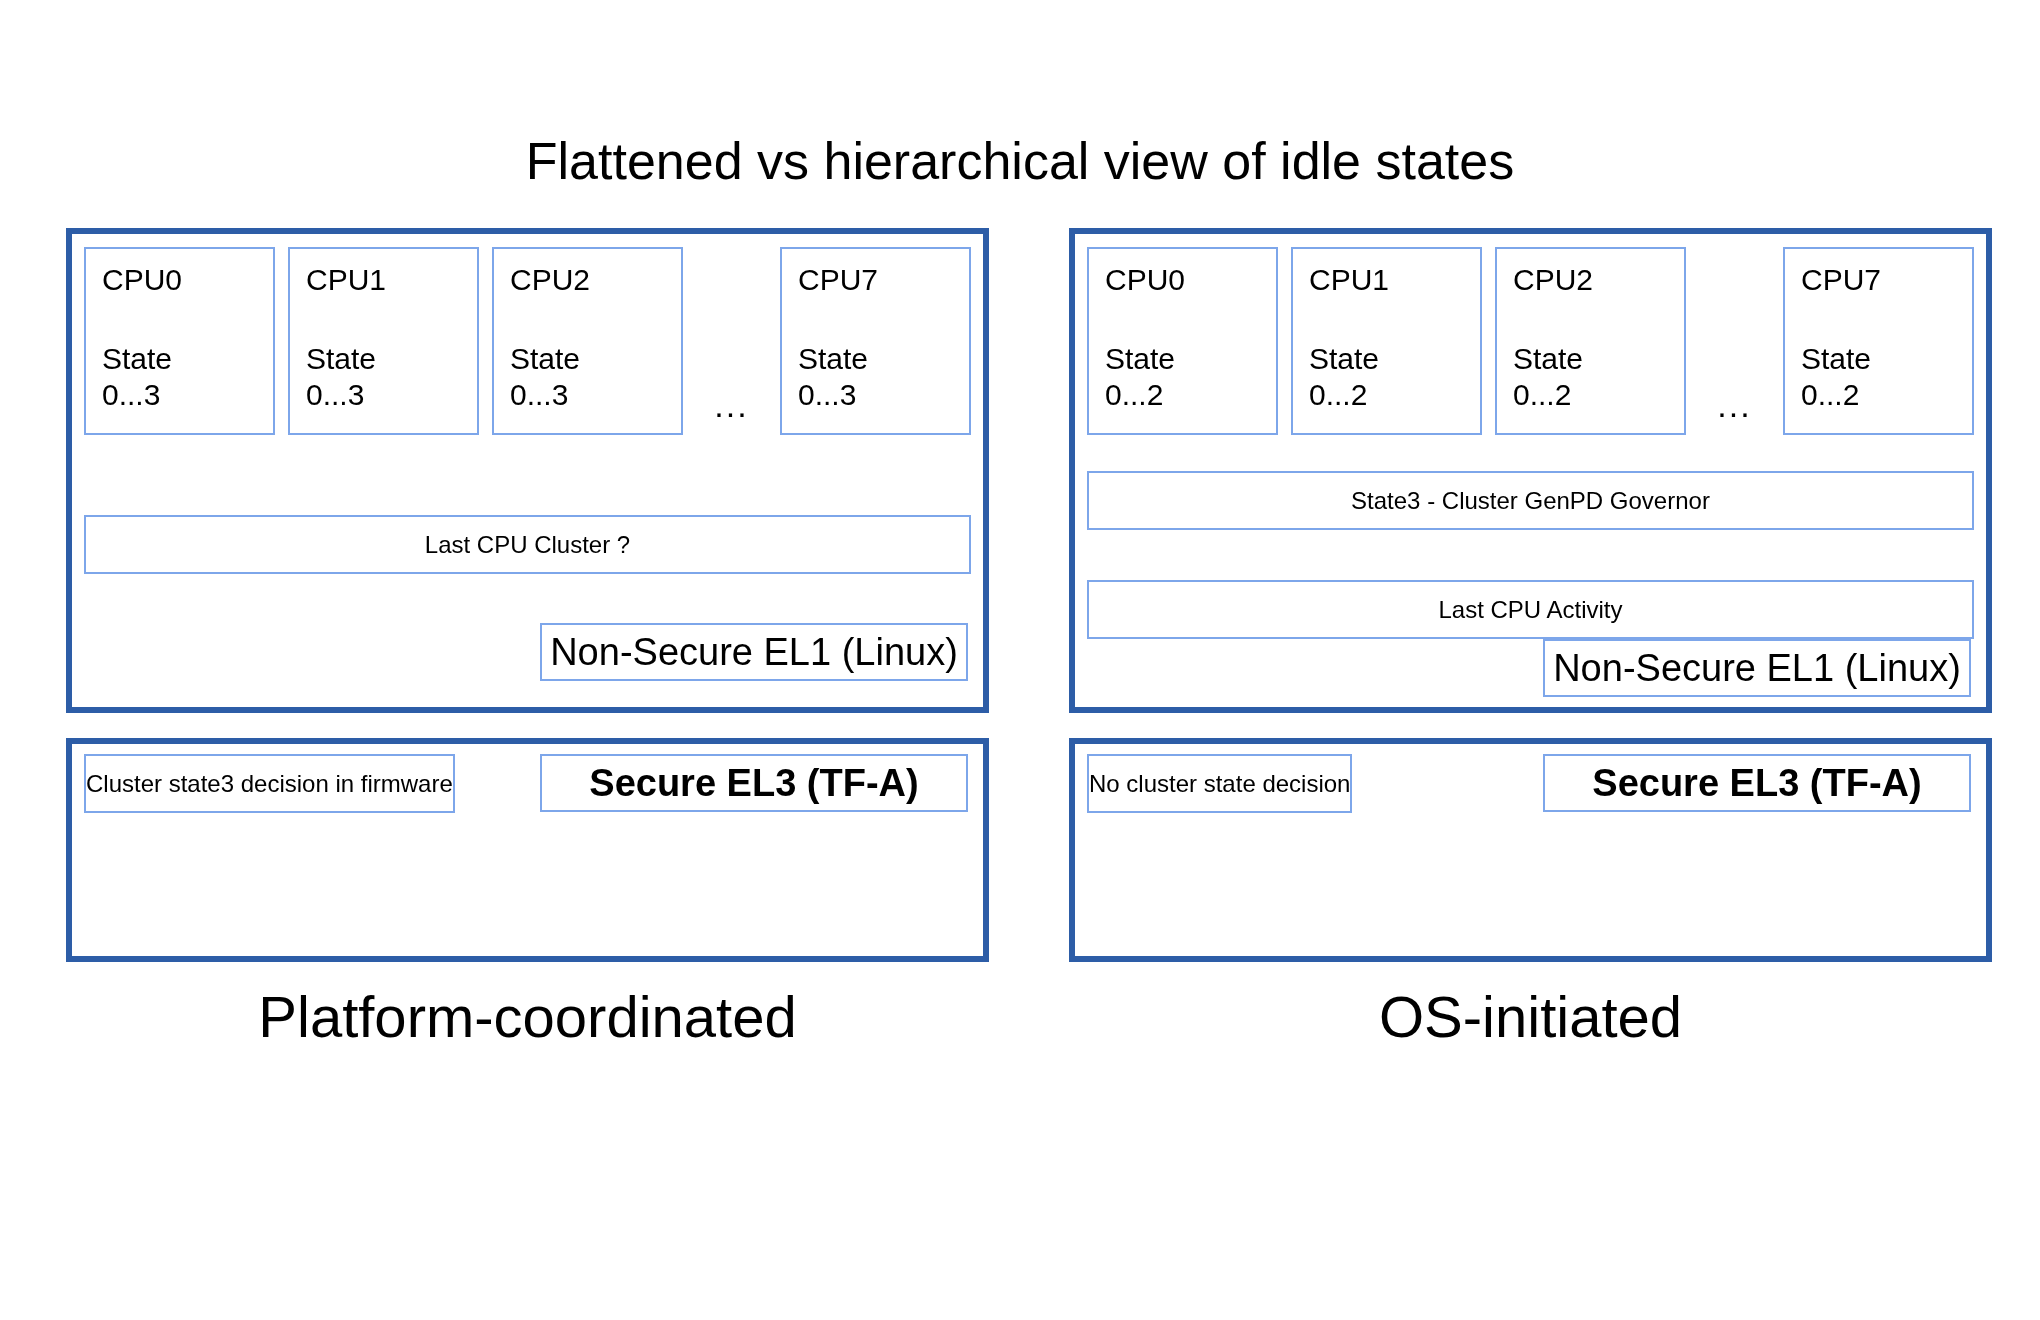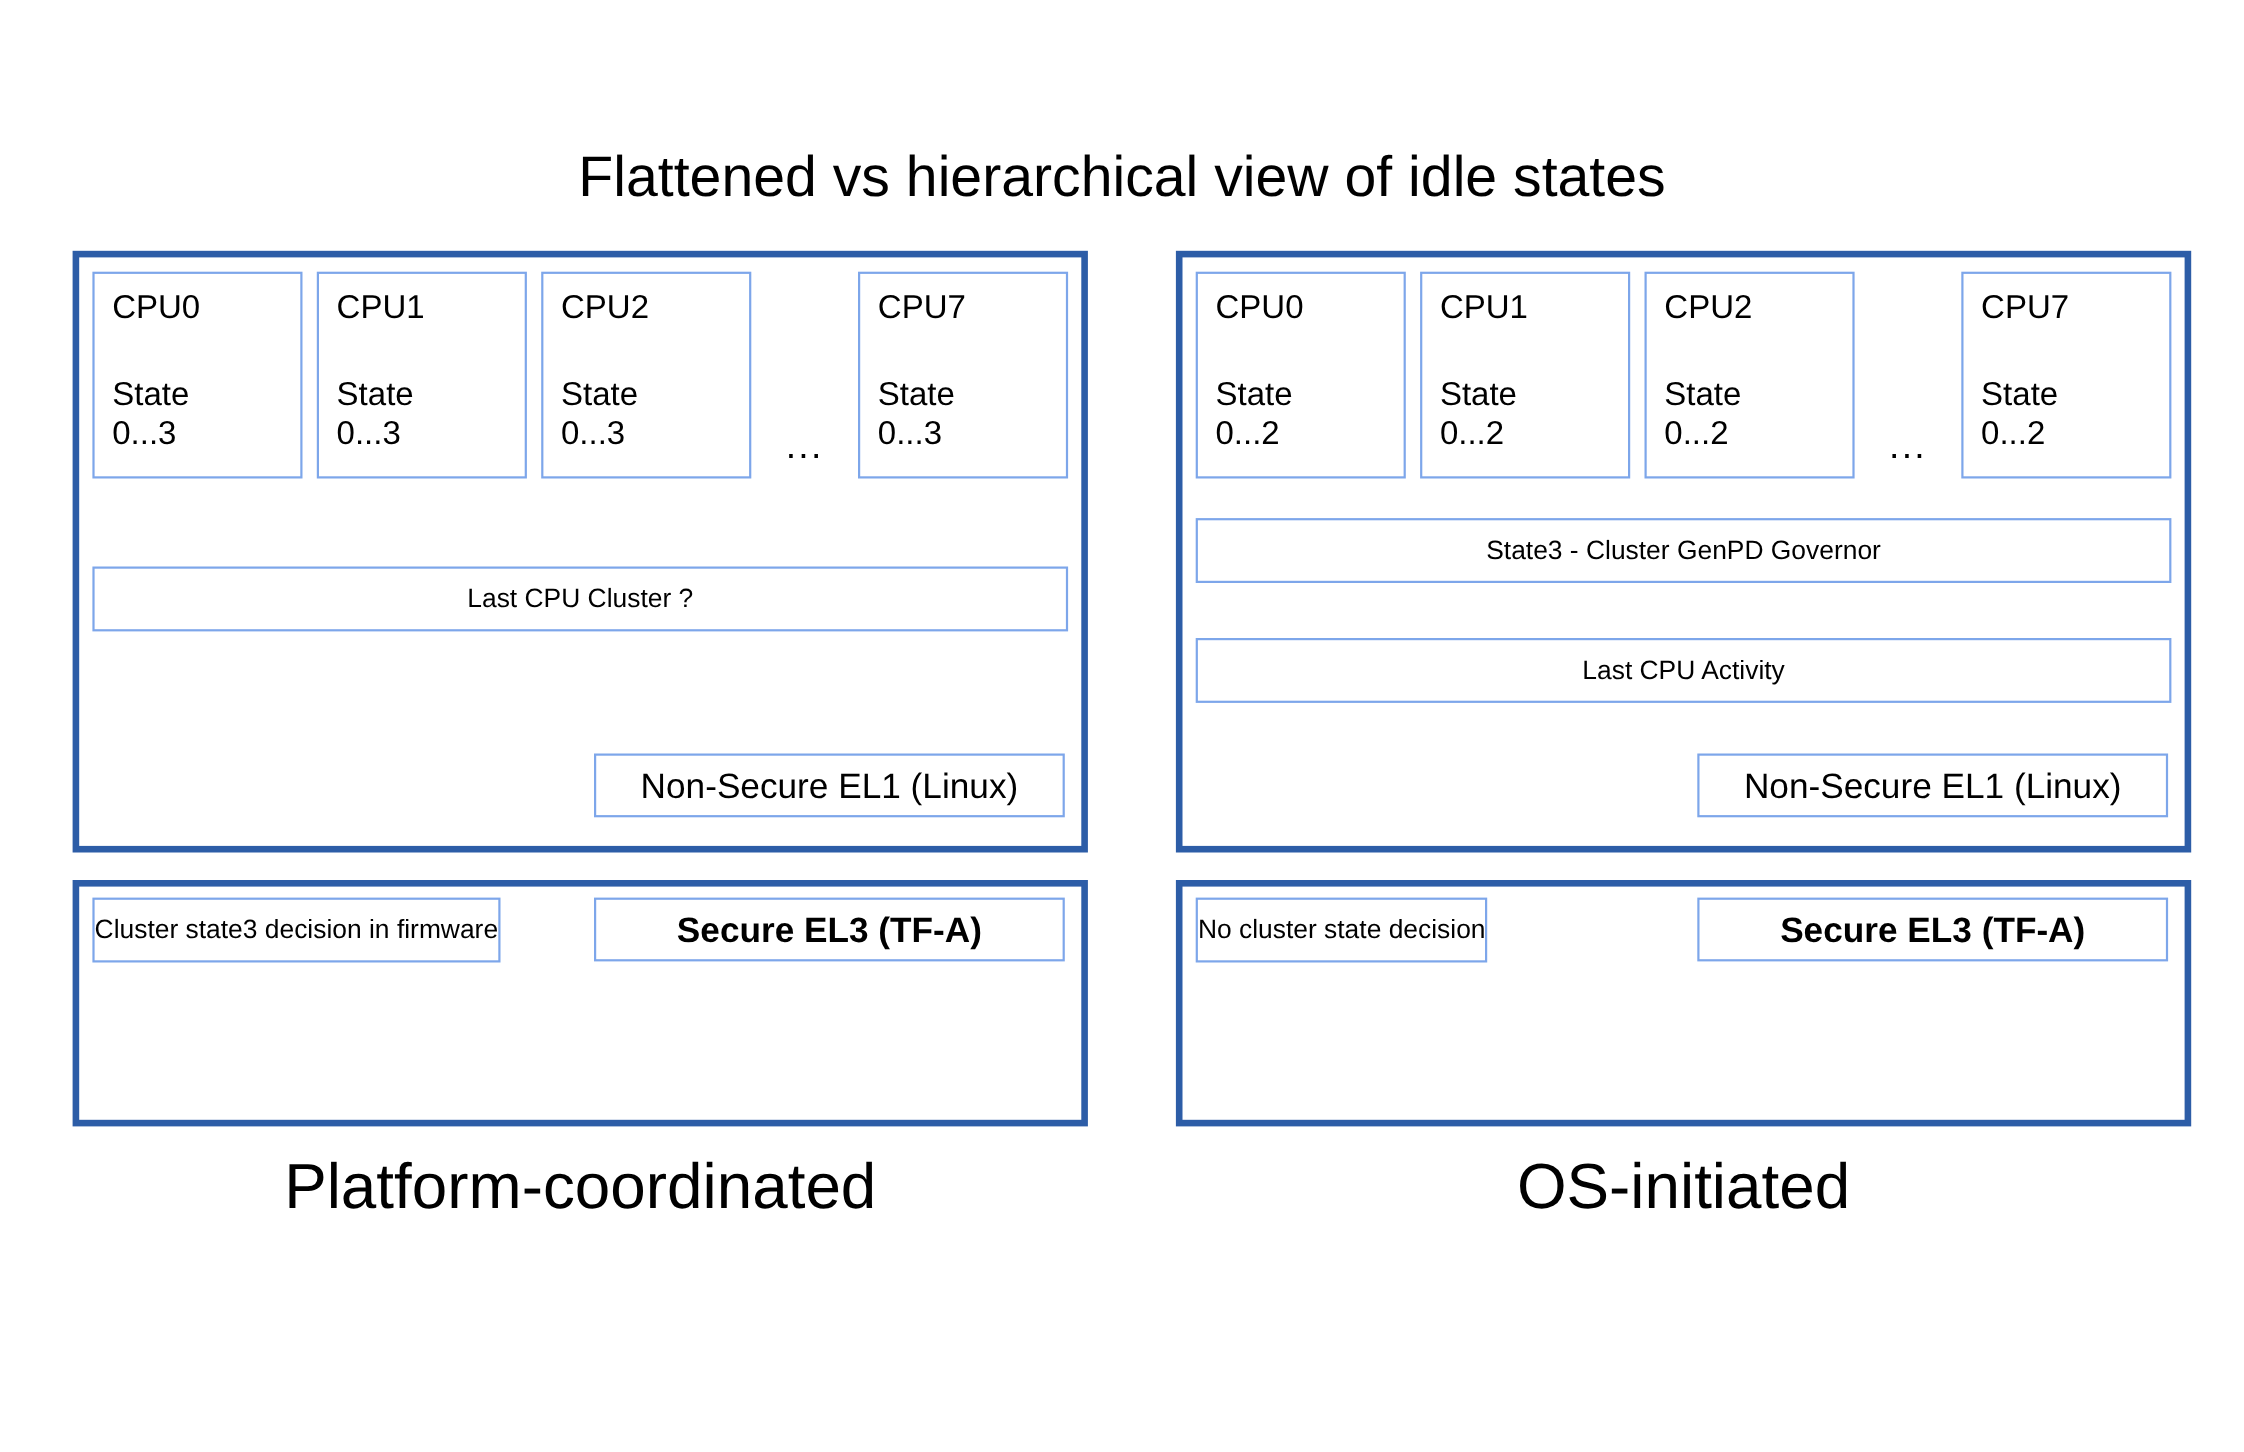--- a/index.html
+++ b/index.html
@@ -38,21 +38,21 @@
   }
   .col-left  { left: 66px; }
   .col-right { left: 1069px; }
 
   .panel {
     border: 6px solid var(--panel-border);
     background: var(--canvas-bg);
     width: 100%;
   }
   .top-panel {
-    height: 547px;
+    height: 485px;
     padding: 13px 12px;
     display: flex;
     flex-direction: column;
   }
   .bottom-panel {
     margin-top: 25px;
     height: 224px;
     padding: 10px 12px 13px 12px;
     display: flex;
     flex-direction: row;
@@ -110,21 +110,21 @@
     justify-content: flex-end;
     flex: none;
   }
   .small-box {
     width: 428px;
     height: 58px;
     border: 2px solid var(--box-border);
     display: flex;
     align-items: center;
     justify-content: center;
-    font-size: 32px;
+    font-size: 38px;
     background: var(--canvas-bg);
     margin-right: 3px;
   }
   .el1-row { margin-bottom: 13px; }
   .el3-row { margin-bottom: 15px; font-weight: bold; }
 
   .caption {
     margin-top: 22px;
     width: 100%;
     text-align: center;

